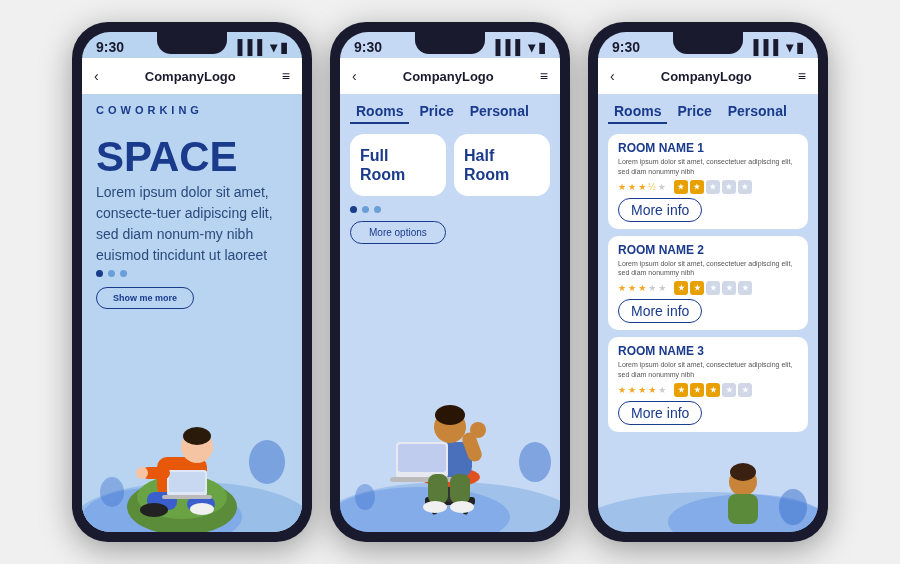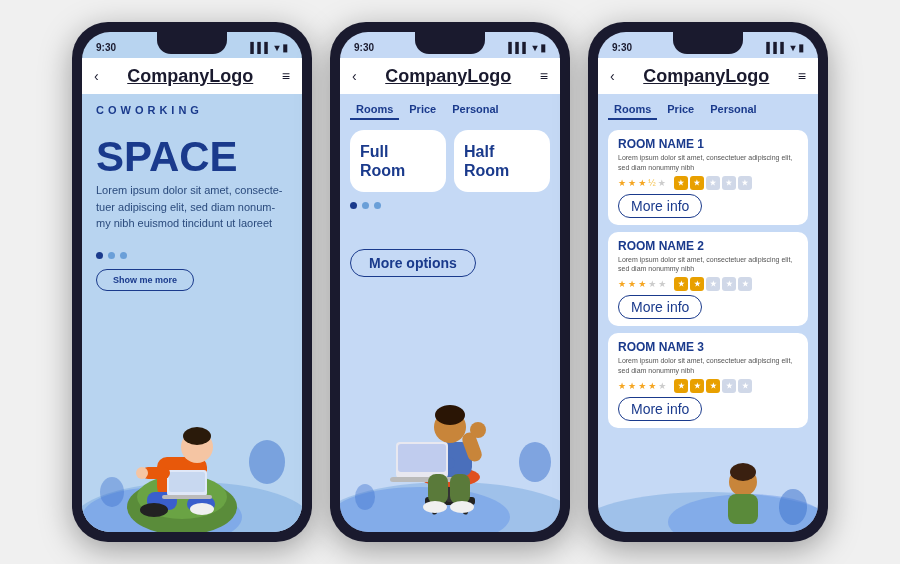--- a/index.html
+++ b/index.html
@@ -52,21 +52,21 @@
       position: absolute;
       top: 0;
       left: 0;
       right: 0;
       height: 26px;
       display: flex;
       align-items: center;
       justify-content: space-between;
       padding: 4px 14px 0 14px;
       z-index: 15;
-      font-size: 10px;
+      font-size: 14px;
       font-weight: bold;
       color: #1a1a2e;
     }
 
     .status-icons {
       display: flex;
       gap: 3px;
       align-items: center;
     }
 
@@ -79,24 +79,23 @@
       height: 36px;
       display: flex;
       align-items: center;
       justify-content: space-between;
       padding: 0 12px;
       z-index: 10;
       background: white;
     }
 
     .nav-logo {
-      font-size: 18px;
+      font-size: 13px;
       font-weight: bold;
       color: #1a1a2e;
-      text-decoration: underline;
     }
 
     .nav-icon {
       font-size: 14px;
       color: #1a1a2e;
     }
 
     
     .screen1 .phone-inner {
       background: #b8d4f0;
@@ -122,24 +121,24 @@
 
     .hero-title-big {
       font-size: 42px;
       font-weight: 900;
       color: #1a3a8c;
       line-height: 1;
       margin-bottom: 4px;
     }
 
     .hero-desc {
-      font-size: 11px;
+      font-size: 14px;
       color: #2a4a7c;
       line-height: 1.5;
-      margin-bottom: 20px;
+      margin-bottom: 4px;
     }
 
     .dots {
       display: flex;
       gap: 5px;
       margin-bottom: 10px;
     }
 
     .dot {
       width: 7px;
@@ -186,21 +185,21 @@
       padding: 6px 10px;
     }
 
     .tabs-row {
       display: flex;
       gap: 4px;
       margin-bottom: 10px;
     }
 
     .tab {
-      font-size: 11px;
+      font-size: 14px;
       font-weight: bold;
       color: #1a3a8c;
       padding: 3px 6px;
       border-bottom: 2px solid transparent;
     }
 
     .tab.active {
       border-bottom: 2px solid #1a3a8c;
     }
 
@@ -228,26 +227,25 @@
     .dots2 {
       display: flex;
       gap: 5px;
       margin-bottom: 8px;
     }
 
     .more-btn {
       border: 1.5px solid #1a3a8c;
       border-radius: 20px;
       padding: 5px 18px;
-      font-size: 14px;
-      color: #1a3a8c;
-      font-weight: bold;
+      font-size: 10px;
+      color: #1a3a8c;
+      font-weight: normal;
       background: transparent;
       display: inline-block;
-      margin-top: 32px;
     }
 
     
     .screen3 .phone-inner {
       background: #c5d9f5;
     }
 
     .screen3-content {
       position: absolute;
       top: 62px;

